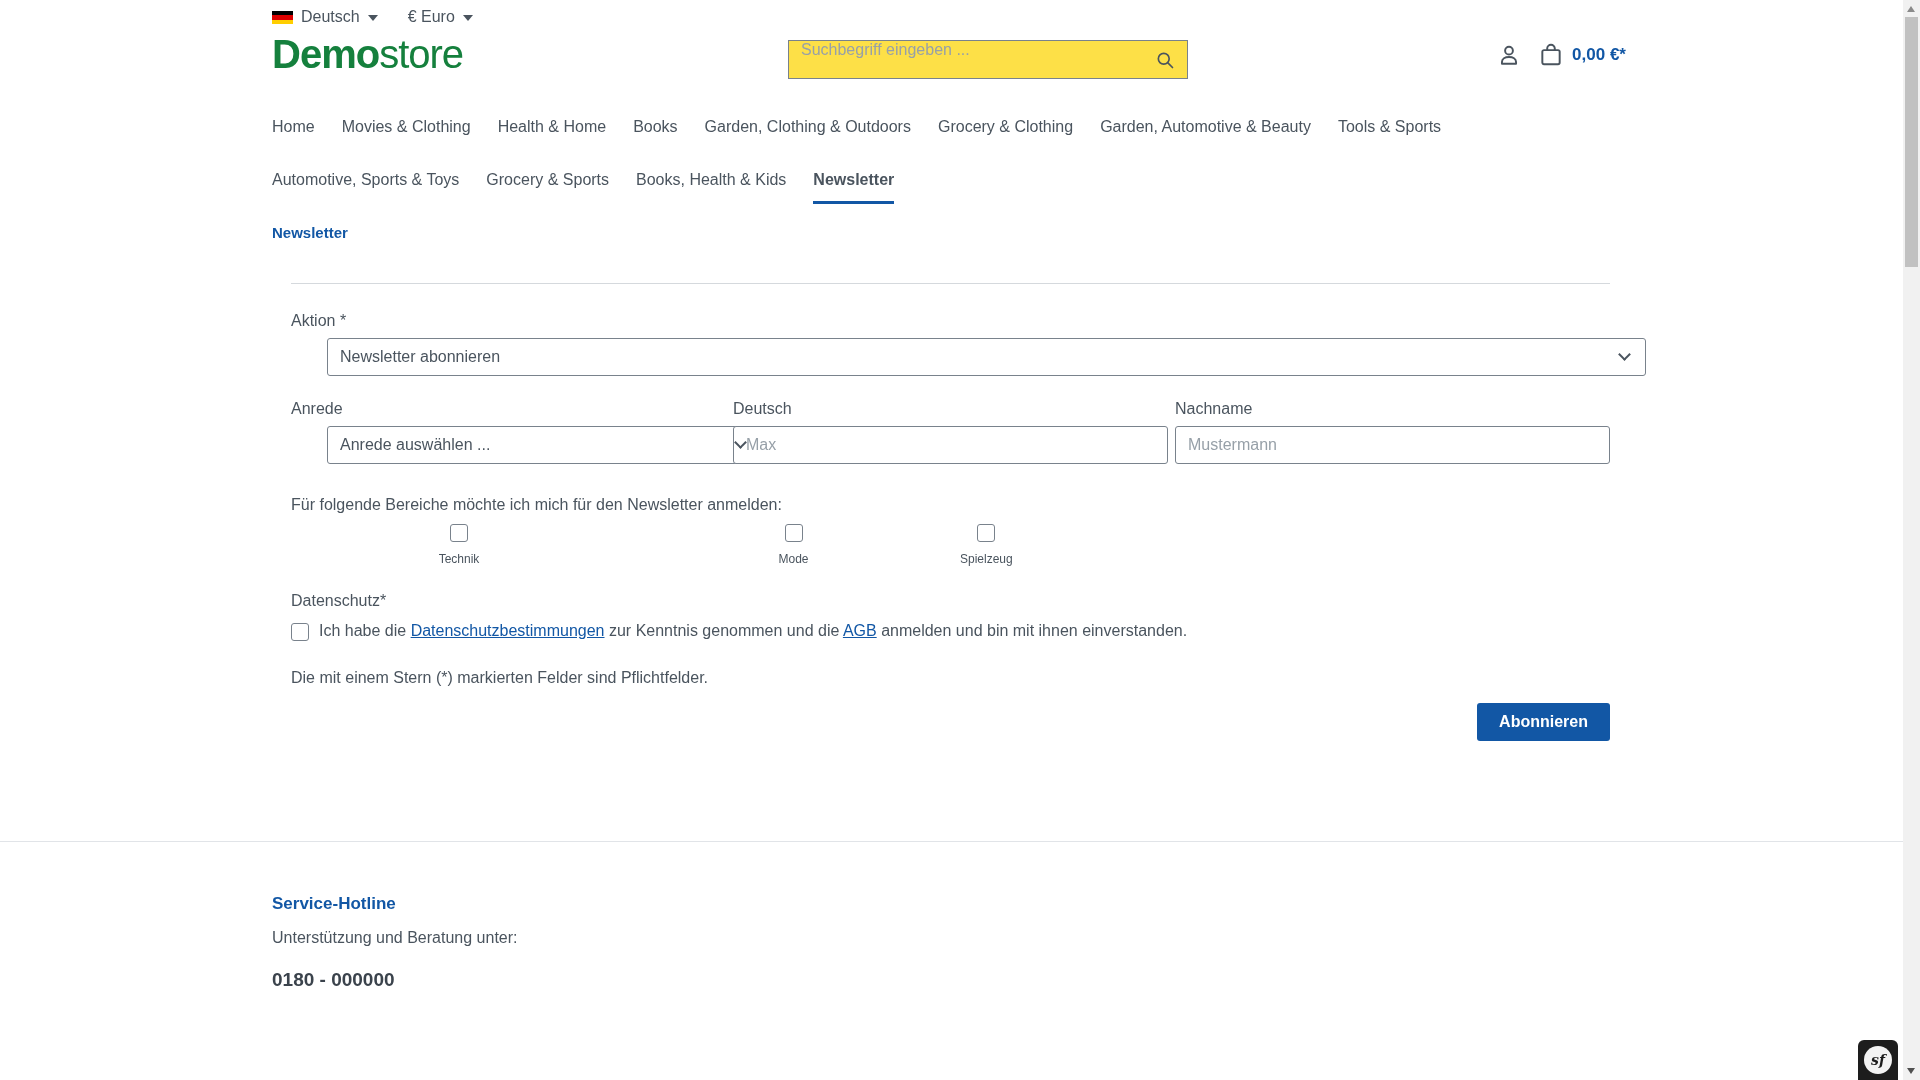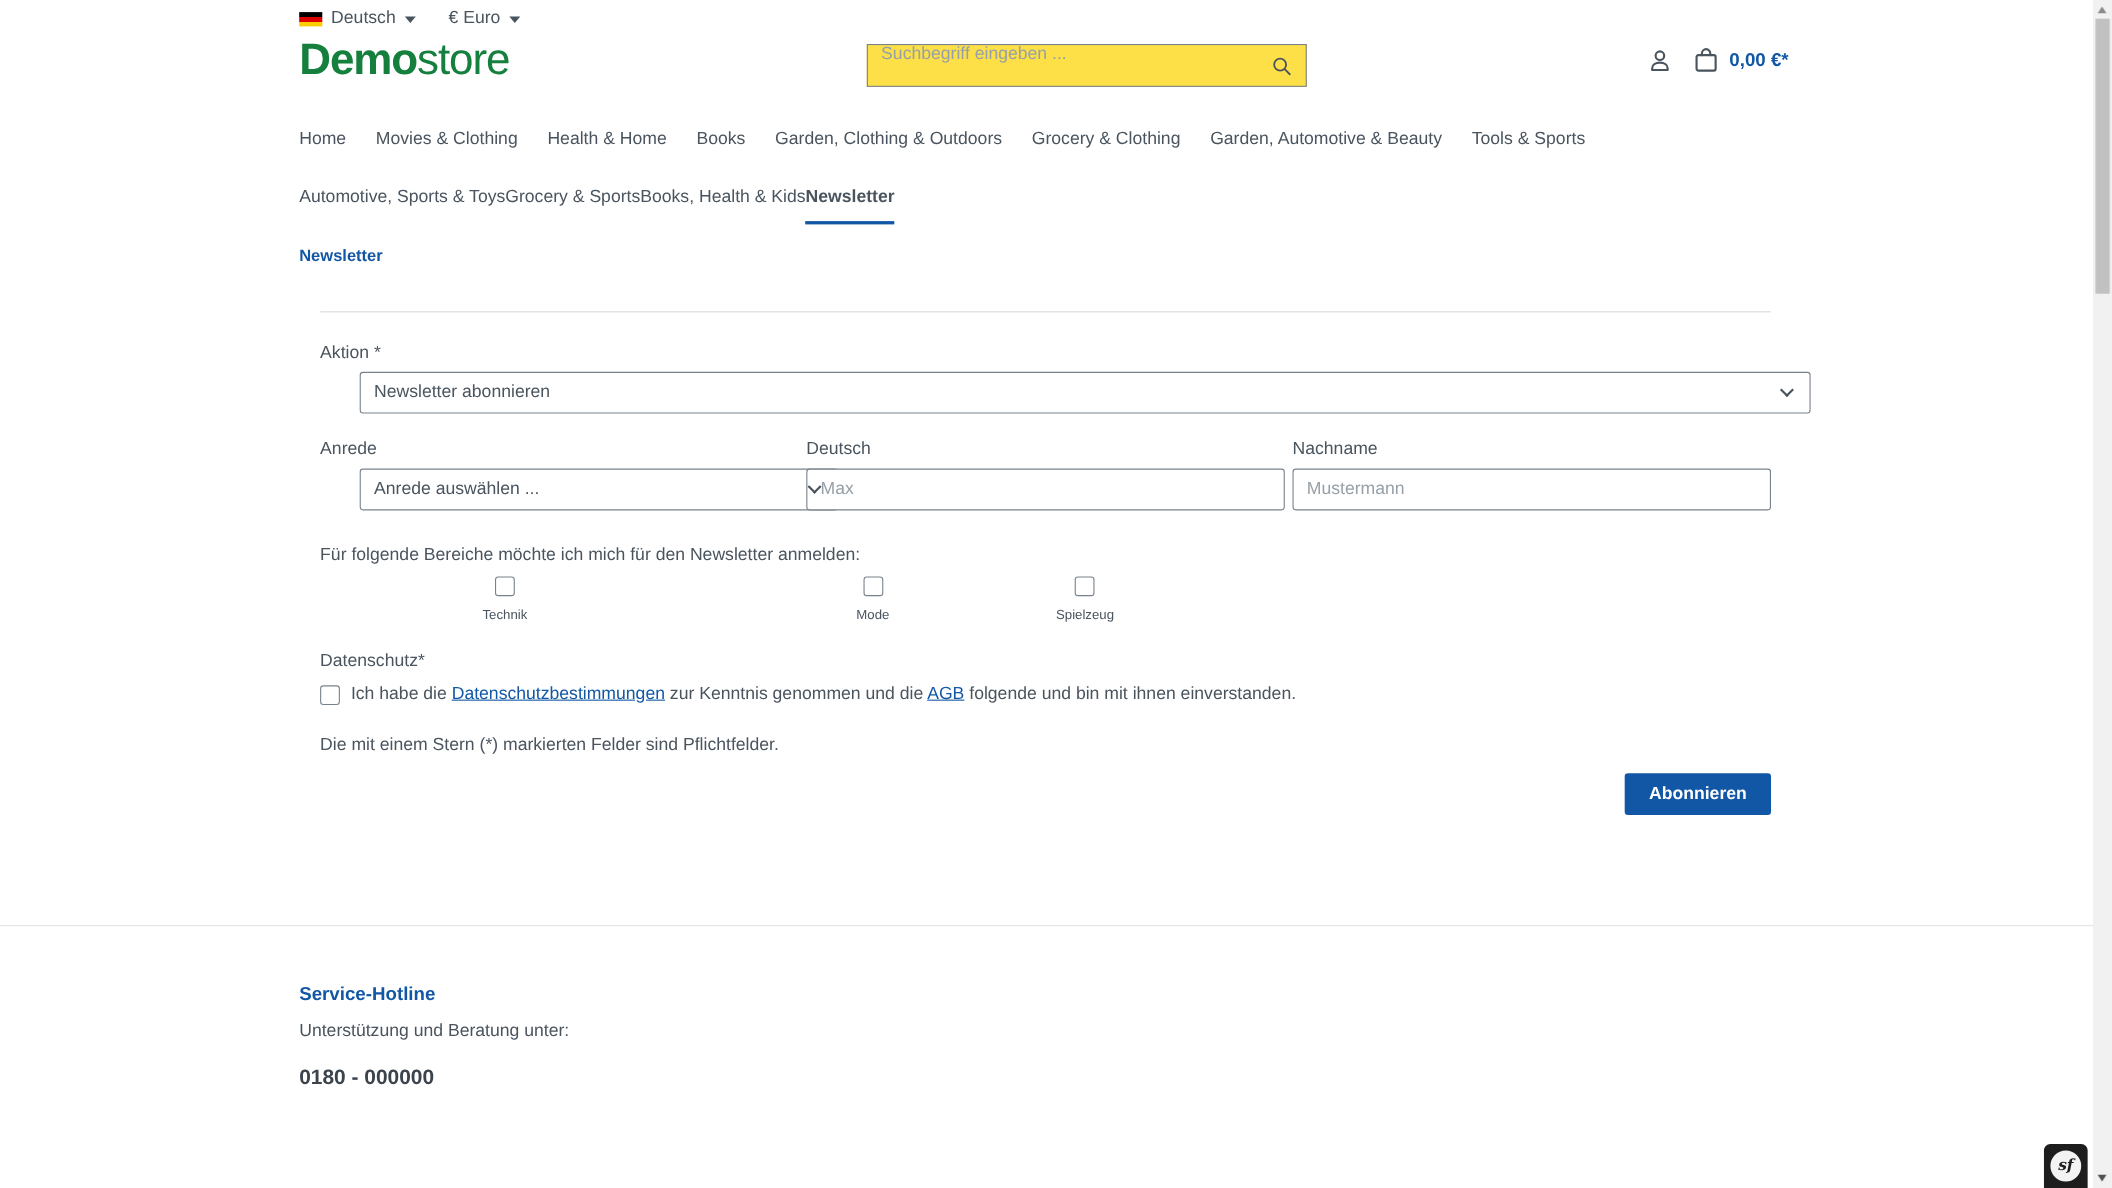--- a/index.html
+++ b/index.html
@@ -31,21 +31,21 @@
                      padding:0 12px; font-family:"Liberation Sans", sans-serif; background:transparent; }
   .searchbox input::placeholder { color:#97a0a8; opacity:1; }
   .searchbox .search-btn { width:44px; height:100%; display:flex; align-items:center;
                            justify-content:center; cursor:pointer; background:transparent; border:0; }
   .hdr-icons { position:absolute; right:-16px; top:8px; display:flex; align-items:center; gap:16px; }
   .icon-btn { background:none; border:0; cursor:pointer; display:flex; align-items:center; gap:8px; }
   .cart-total { color:#1257a5; font-size:17px; font-weight:700; }
 
   
   .nav1 { display:flex; gap:27px; margin-top:26px; font-size:16px; font-weight:500; }
-  .nav2 { display:flex; margin-top:23px; font-size:16px; font-weight:500; }
+  .nav2 { display:flex; gap:27px; margin-top:23px; font-size:16px; font-weight:500; }
   .nav-item { color:#4a545e; cursor:pointer; padding-bottom:12px; white-space:nowrap; }
   .nav-item.active { font-weight:700; border-bottom:3px solid #1257a5; }
 
   
   .breadcrumb { margin-top:20px; font-size:15px; font-weight:700; color:#1257a5; cursor:pointer; }
 
   
   .form-wrap { margin-left:19px; width:1319px; margin-top:42px; }
   .form-title { font-size:18px; font-weight:700; color:#4a545e; }
   .title-rule { border:0; border-top:1px solid #d5d9dd; margin-top:12px; }
@@ -218,21 +218,21 @@
             <span class="box"></span>
             <span>Spielzeug</span>
           </label>
         </div>
       </div>
 
       <div class="privacy-label">Datenschutz*</div>
       <div class="privacy-row">
         <span class="box"></span>
         <span>
-          <span>Ich habe die </span><a class="inl">Datenschutzbestimmungen</a><span> zur Kenntnis genommen und die </span><a class="inl">AGB</a><span> folgende und bin mit ihnen einverstanden.</span>
+          <span>Ich habe die </span><a class="inl">Datenschutzbestimmungen</a><span> zur Kenntnis genommen und die </span><a class="inl">AGB</a><span> anmelden und bin mit ihnen einverstanden.</span>
         </span>
       </div>
 
       <div class="required-note">Die mit einem Stern (*) markierten Felder sind Pflichtfelder.</div>
 
       <div class="submit-row">
         <button class="btn-primary">Abonnieren</button>
       </div>
     </div>
 

